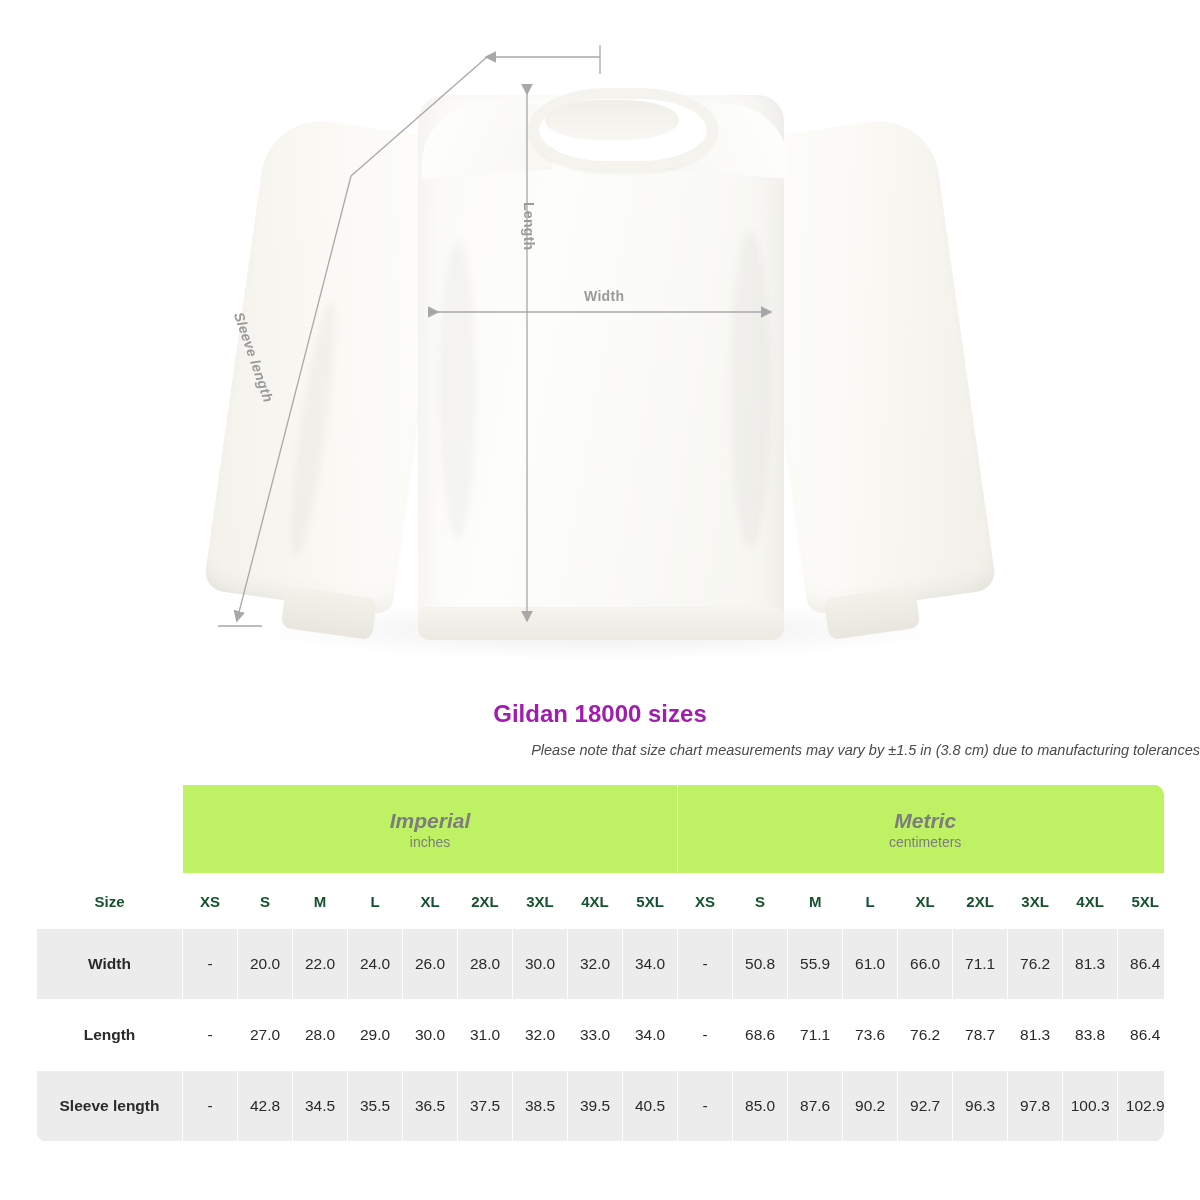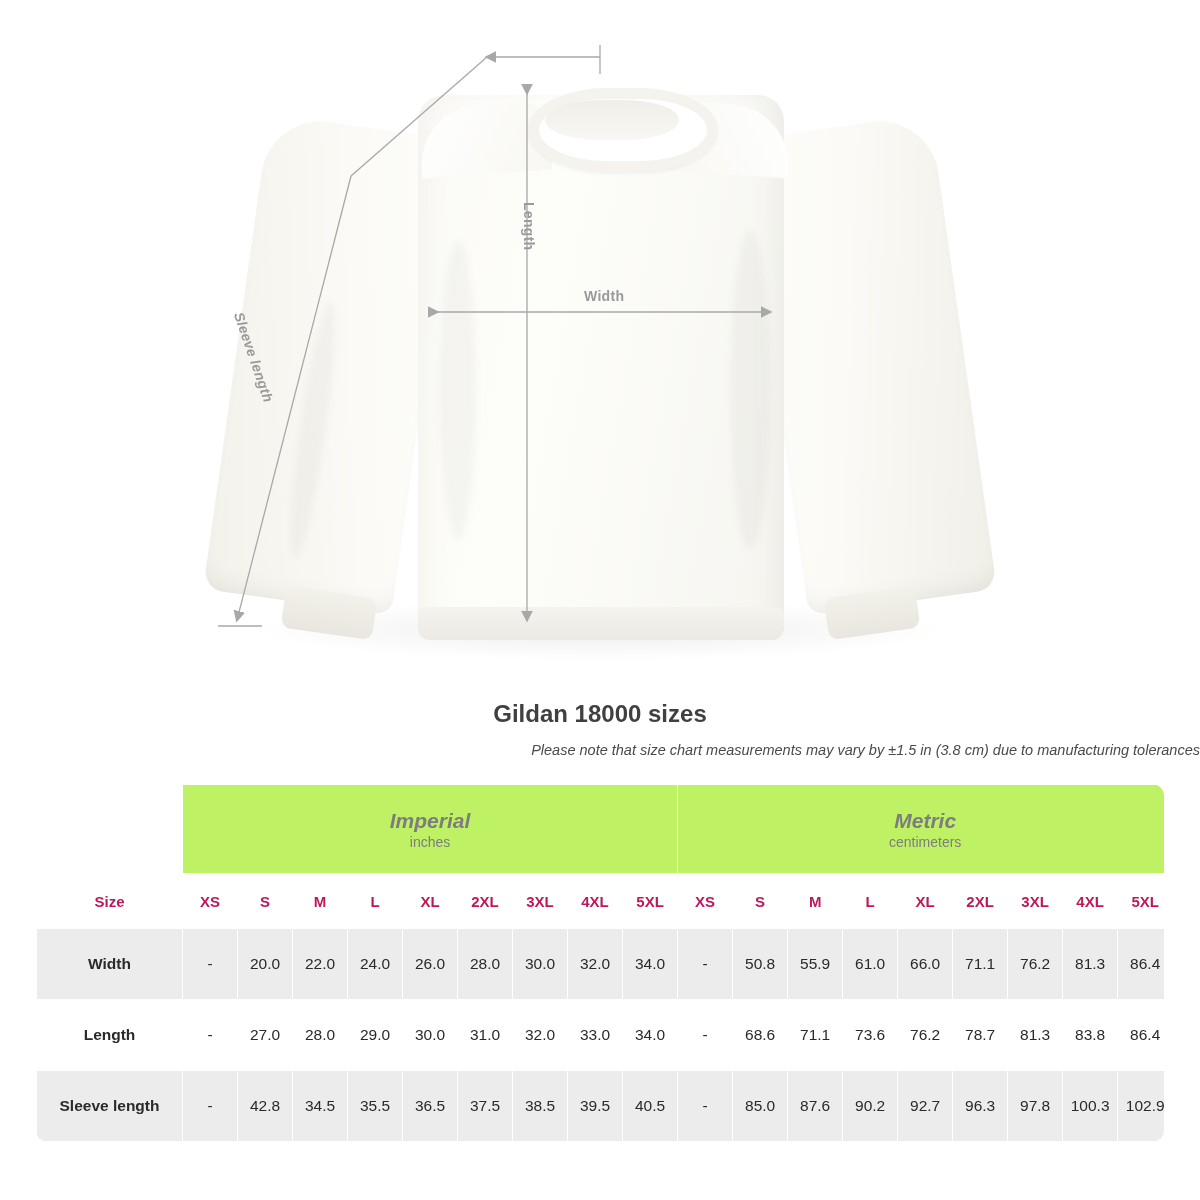--- a/index.html
+++ b/index.html
@@ -192,21 +192,21 @@
     transform-origin: left top;
     font-style: italic;
     white-space: nowrap;
   }
 
   
   .title {
     text-align: center;
     font-size: 24px;
     font-weight: bold;
-    color: #404040;
+    color: #a21caf;
     margin-top: 10px;
   }
   .subtitle {
     text-align: right;
     font-size: 14.5px;
     font-style: italic;
     color: #4a4a4a;
     margin-top: 14px;
   }
 
@@ -246,21 +246,21 @@
     color: #7d7d7d;
     display: block;
   }
   .corner-cell { background: #ffffff; border-color:#ffffff; }
 
   tr.size-row td {
     background: #ffffff;
     height: 54px;
     font-size: 15px;
     font-weight: bold;
-    color: #be185d;
+    color: #14532d;
   }
   tr.data-row td {
     height: 70px;
     font-size: 15.5px;
   }
   tr.shade td { background: #ececec; }
   tr.plain td { background: #ffffff; }
   td.rowhead {
     font-weight: bold;
     font-size: 15.5px;

